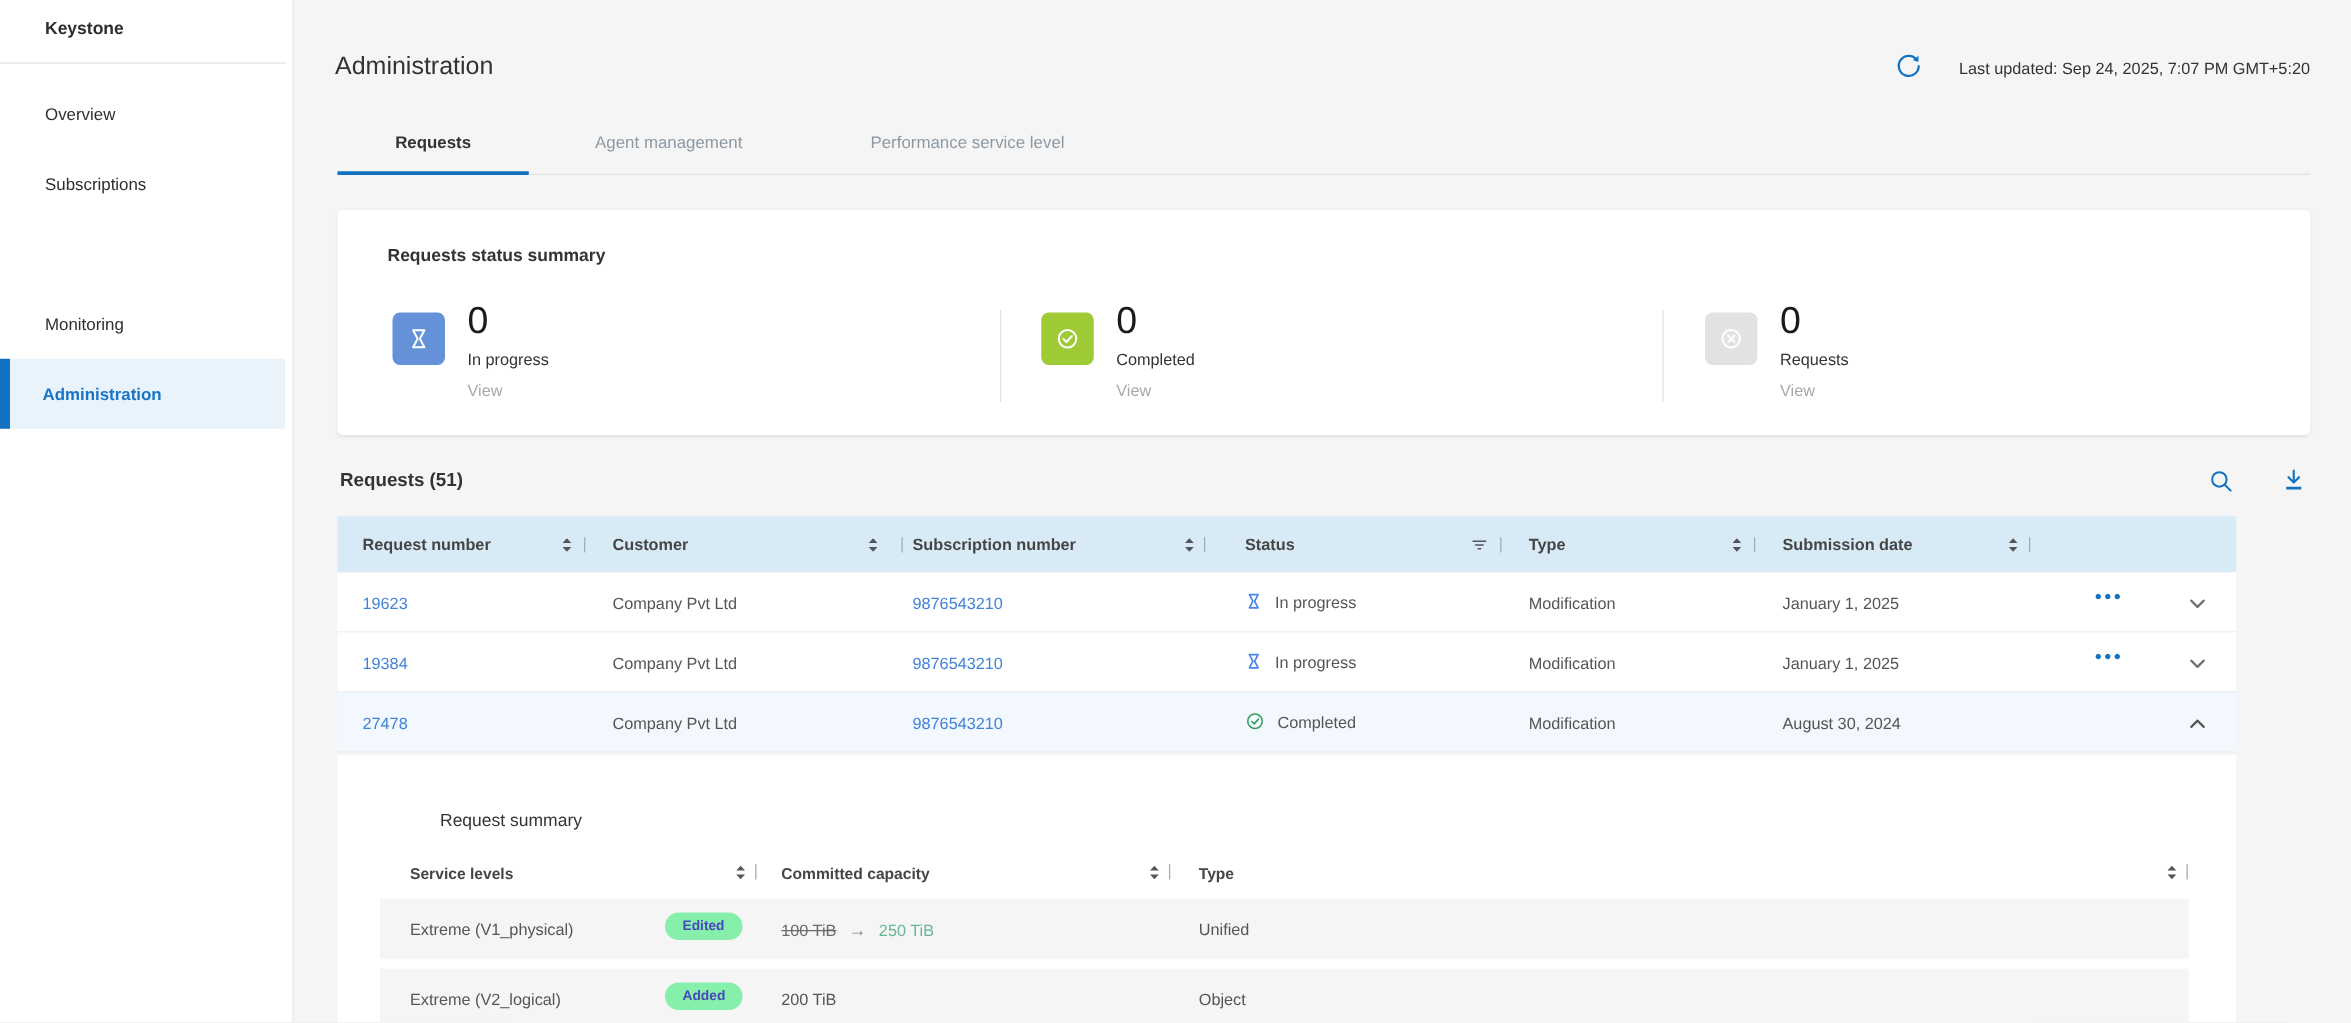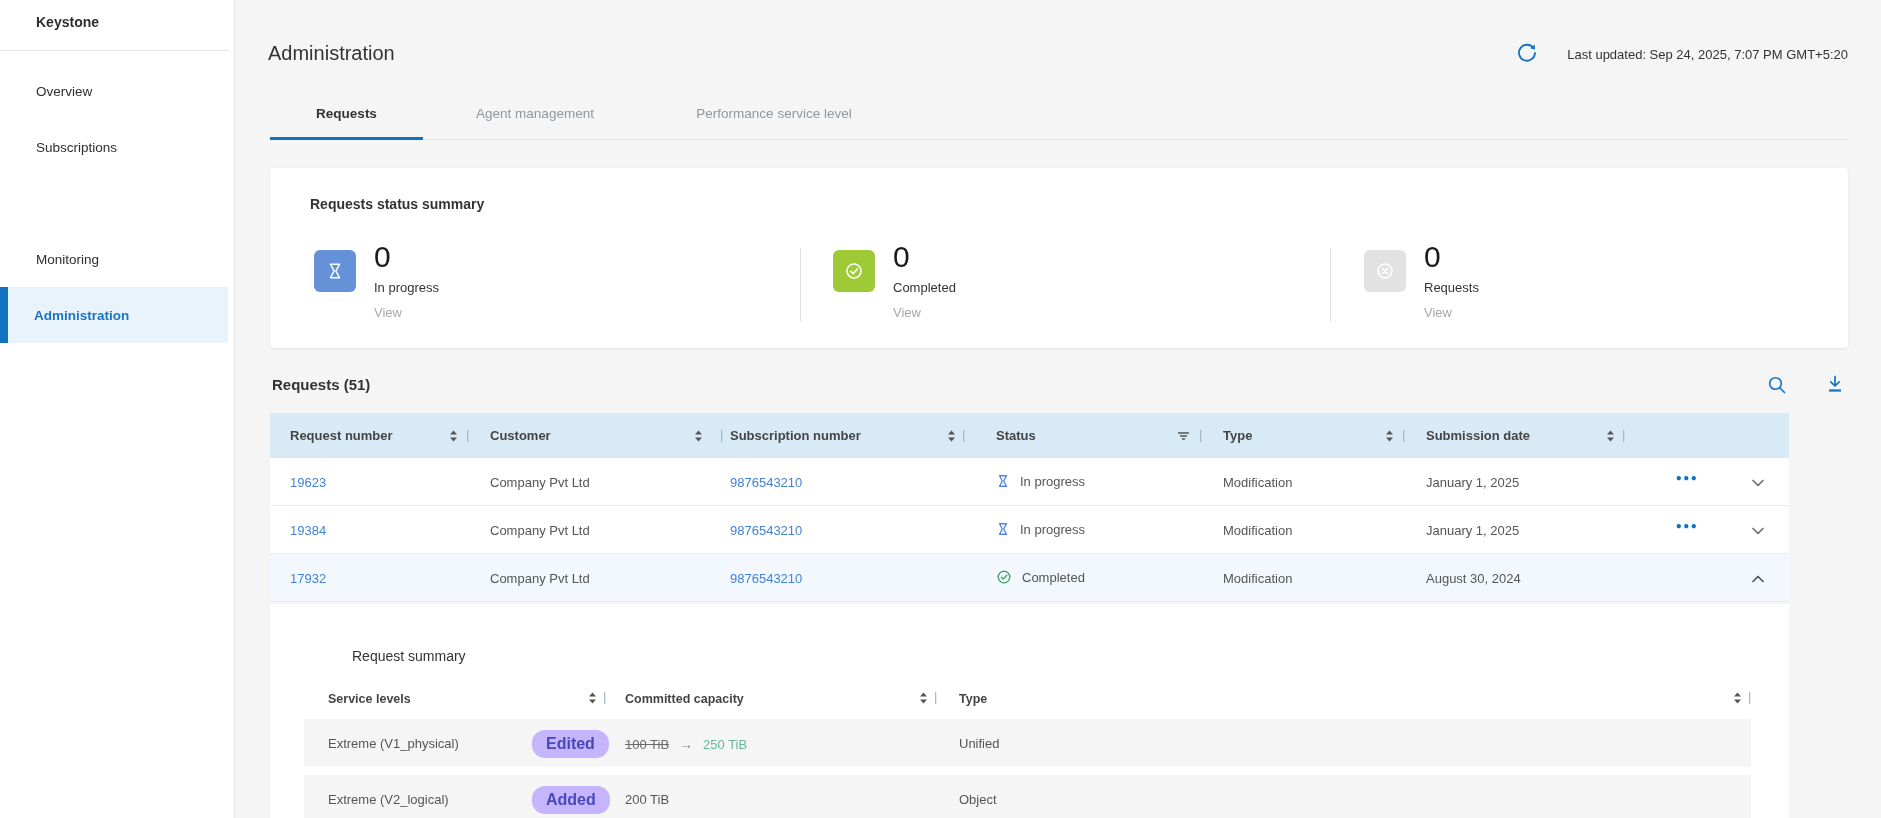--- a/index.html
+++ b/index.html
@@ -76,21 +76,21 @@
   .sc1 { left:58px; } .sc2 { left:355px; } .sc3 { left:689px; }
   .sub-sort { position:absolute; top:87px; cursor:pointer; }
   .ss1 { left:317px; } .ss2 { left:648px; } .ss3 { left:1462px; }
   .sub-sep { position:absolute; top:85px; font-size:13px; color:#9ab0c2; }
   .sp1 { left:333px; } .sp2 { left:664px; } .sp3 { left:1478px; }
   .sub-row { position:absolute; left:34px; width:1447px; height:48px; background:#f5f5f5; }
   .sr1 { top:115px; } .sr2 { top:171px; }
   .sub-td { position:absolute; top:17px; font-size:13px; color:#555; white-space:nowrap; }
   .k1 { left:24px; } .k3 { left:321px; } .k4 { left:655px; }
   .badge { position:absolute; left:228px; top:11px; padding:5px 14px; border-radius:13px;
-    background:#c4b5fd; color:#4848bb; font-size:16px; font-weight:700; }
+    background:#86efac; color:#4848bb; font-size:11px; font-weight:700; }
   .cap-old { text-decoration:line-through; color:#6b6b6b; }
   .cap-arrow { color:#8a8a8a; margin:0 10px; font-size:14px; }
   .cap-new { color:#67b795; }
   svg { display:block; }
 </style>
 </head>
 <body>
 
 <div id="root">
 
@@ -271,21 +271,21 @@
       <div class="td c6">January 1, 2025</div>
       <div class="more-btn">●●●</div>
       <div class="chev-btn">
           <svg width="20" height="20" viewBox="0 0 20 20">
             <path d="M5 7.5 l5 5 5-5" fill="none" stroke="#6f6f6f" stroke-width="1.7" stroke-linecap="round" stroke-linejoin="round"></path>
           </svg>
         </div>
     </div>
 
     <div class="trow expanded">
-      <div class="td c1 link">17932</div>
+      <div class="td c1 link">27478</div>
       <div class="td c2">Company Pvt Ltd</div>
       <div class="td c3 link">9876543210</div>
       <div class="status-cell">
         <span>
             <svg width="16" height="16" viewBox="0 0 16 16">
               <circle cx="8" cy="8" r="5.8" fill="none" stroke="#37a05f" stroke-width="1.3"></circle>
               <path d="M5.4 8.2 l1.9 1.9 3.5-3.8" fill="none" stroke="#37a05f" stroke-width="1.3" stroke-linecap="round" stroke-linejoin="round"></path>
             </svg>
           </span>
         <span>Completed</span>

